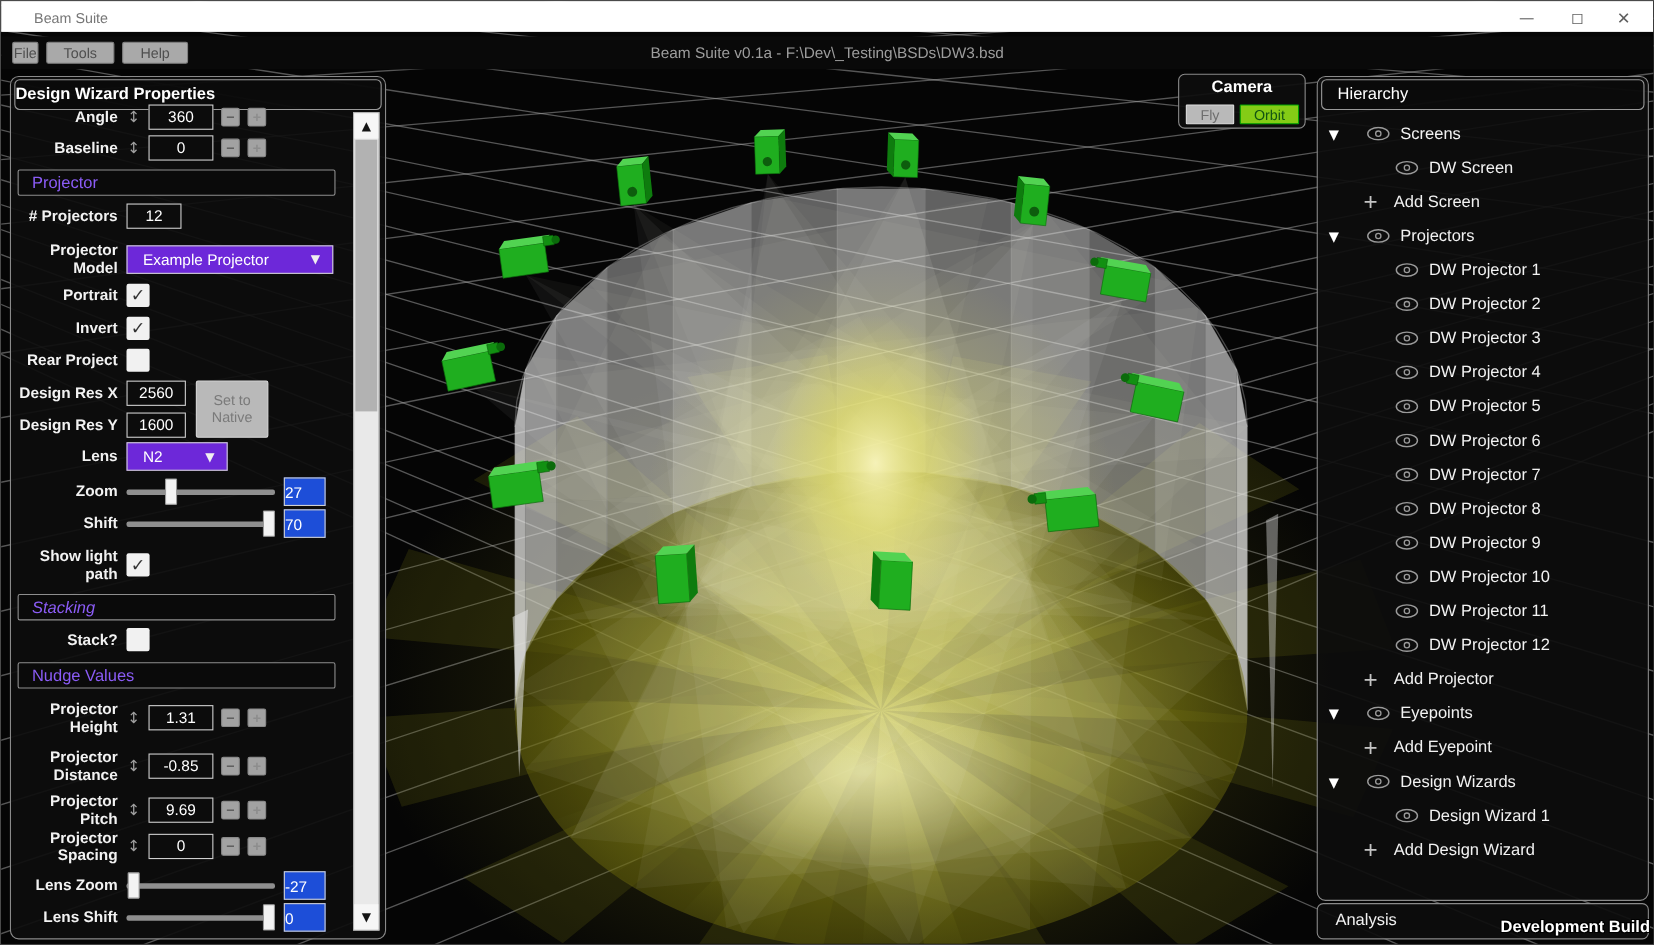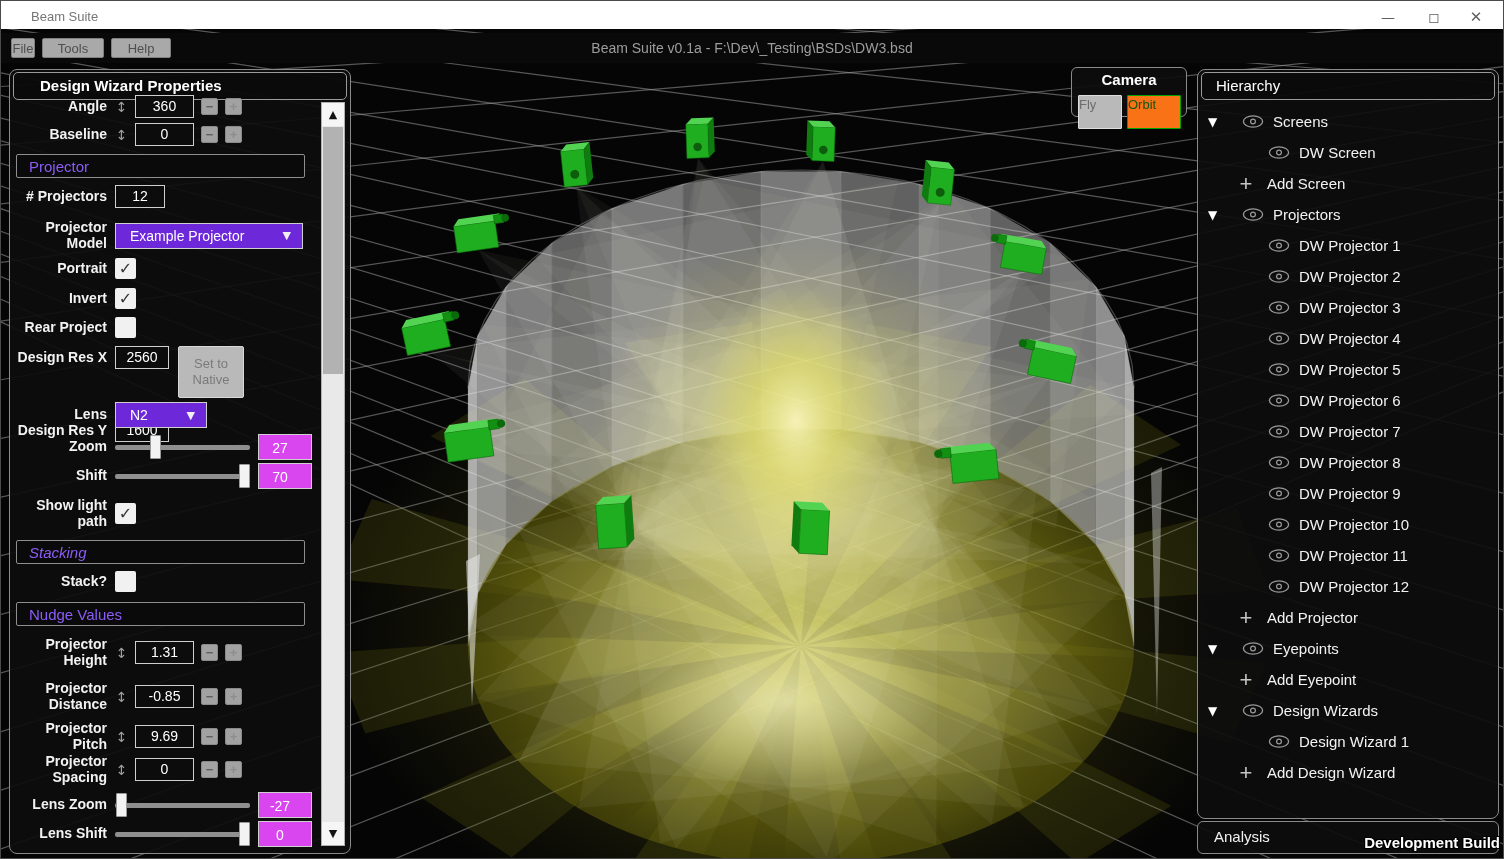--- a/index.html
+++ b/index.html
@@ -19,56 +19,56 @@
   
   #menubar{position:absolute;top:32px;left:0;right:0;height:30px;background:#090909;}
   .mbtn{position:absolute;top:5px;height:20px;background:#a9a9a9;border:1px solid #7f7f7f;border-radius:2px;
         color:#4f4f4f;font-size:13px;line-height:19px;text-align:center;box-sizing:border-box;}
   #m-file{left:10px;width:24px;} #m-tools{left:41px;width:62px;} #m-help{left:110px;width:60px;}
   #menubar .doc{position:absolute;left:0;right:0;top:0;text-align:center;line-height:30px;font-size:14px;color:#9d9d9d;}
 
   
   .panel{position:absolute;background:rgba(13,13,13,0.92);border:1px solid #8a8a8a;border-radius:8px;}
   .phead{position:absolute;top:2px;left:3px;right:3px;height:26px;border:1px solid #9a9a9a;border-radius:5px;
-         color:#fff;font-size:15px;font-weight:600;line-height:26px;padding-left:26px;background:rgba(10,10,10,0.6);}
+         color:#fff;font-size:15px;font-weight:600;line-height:26px;padding-left:0;background:rgba(10,10,10,0.6);}
 
   
   #proppanel{left:8px;top:68px;width:340px;height:783px;}
   .row{position:absolute;left:0;display:flex;align-items:center;}
   .lbl{width:97px;text-align:right;margin-right:8px;color:#f2f2f2;font-size:14px;font-weight:600;line-height:1.12;}
   .updown{width:13px;color:#9f9f9f;font-size:14px;margin-right:7px;text-align:center;}
   .num{height:21px;border:1px solid #cfcfcf;background:#0c0c0c;color:#fff;font-size:14px;text-align:center;line-height:21px;}
   .w57{width:57px}.w48{width:48px}.w52{width:52px}
   .sbtn{width:17px;height:17px;background:#a2a2a2;border:1px solid #8a8a8a;border-radius:2px;margin-left:7px;
         text-align:center;line-height:15px;font-size:13px;color:#606060;font-weight:700;box-sizing:border-box;}
   .sbtn.plus{color:#8d8d8d;}
   .chk{width:21px;height:21px;background:#f1f1f1;border-radius:2px;text-align:center;line-height:21px;font-size:16px;color:#333;font-weight:700;}
   .dd{height:26px;background:#6d28d9;border:1px solid #cfcfcf;display:flex;align-items:center;color:#fff;font-size:14px;box-sizing:border-box;}
   .dd .txt{padding-left:14px;}
   .dd .caret{margin-left:auto;padding-right:11px;font-size:11px;color:#f0f0f0;}
   .sec{position:absolute;left:6px;width:289px;height:24px;background:#0a0a0a;border:1px solid #8e8e8e;color:#8b5cf6;
        font-size:15px;line-height:24px;padding-left:12px;box-sizing:border-box;border-radius:2px;}
   .slider{position:relative;width:135px;height:24px;margin-right:8px;}
   .slider .track{position:absolute;left:0;right:0;top:10px;height:5px;background:#8f8f8f;border-radius:2px;}
   .slider .thumb{position:absolute;top:0;width:11px;height:24px;background:#f3f3f3;border:1px solid #9a9a9a;border-radius:1px;box-sizing:border-box;}
-  .sval{width:54px;height:26px;border:1px solid #cfcfcf;background:#d946ef;color:#fff;font-size:14px;text-align:center;
+  .sval{width:38px;height:26px;border:1px solid #cfcfcf;background:#1d4ed8;color:#fff;font-size:14px;text-align:left;
         line-height:26px;padding-right:10px;box-sizing:border-box;}
   #set-native{position:absolute;left:168px;top:276px;width:64px;height:50px;background:#b9b9b9;border:1px solid #d8d8d8;
         border-radius:2px;color:#7a7a7a;font-size:13px;text-align:center;display:flex;align-items:center;justify-content:center;line-height:1.25;}
   .vscroll{position:absolute;right:5px;top:32px;bottom:7px;width:24px;background:#e9e9e9;border:1px solid #b0b0b0;box-sizing:border-box;}
   .vbtn{position:absolute;left:0;right:0;height:23px;background:#f6f6f6;text-align:center;color:#141414;font-size:11px;line-height:23px;}
   .vbtn.up{top:0;} .vbtn.down{bottom:0;}
   .vthumb{position:absolute;left:1px;right:1px;top:24px;height:247px;background:#b2b2b2;}
 
   
   #campanel{left:1070px;top:66px;width:114px;height:48px;border-radius:6px;}
   #campanel .ct{position:absolute;top:3px;left:0;right:0;text-align:center;color:#fff;font-size:15px;font-weight:600;}
-  .cambtn{position:absolute;top:27px;height:34px;font-size:13px;line-height:17px;border-radius:1px;box-sizing:border-box;}
+  .cambtn{position:absolute;top:27px;height:18px;font-size:13px;line-height:17px;text-align:center;border-radius:1px;box-sizing:border-box;}
   #cam-fly{left:6px;width:44px;background:#b9b9b9;border:1px solid #dedede;color:#6e6e6e;}
-  #cam-orbit{left:55px;width:54px;background:#f97316;border:1px solid #00a200;color:#125512;}
+  #cam-orbit{left:55px;width:54px;background:#84cc16;border:1px solid #00a200;color:#125512;}
 
   
   #hierpanel{left:1196px;top:68px;width:300px;height:748px;}
   #hier-list{position:absolute;top:36px;left:0;right:0;}
   .hrow{height:31px;display:flex;align-items:center;font-size:15px;color:#f2f2f2;}
   .hrow .tri{width:16px;margin-left:10px;font-size:12px;color:#ffffff;}
   .hrow.group .eye{margin-left:18px;}
   .hrow.item .eye{margin-left:70px;}
   .hrow .eye{width:22px;height:13px;display:block;}
   .hrow .hlbl{margin-left:9px;}
@@ -358,21 +358,21 @@
     <span class="chk ico"></span>
   </div>
 
   <div class="row" style="top:276px;">
     <span class="lbl">Design Res X</span>
     <span class="num w52">2560</span>
   </div>
 
   <div id="set-native">Set to Native</div>
 
-  <div class="row" style="top:305px;margin-top:44px;">
+  <div class="row" style="top:305px;">
     <span class="lbl">Design Res Y</span>
     <span class="num w52">1600</span>
   </div>
 
   <div class="row" style="top:332px;">
     <span class="lbl">Lens</span>
     <span class="dd" style="width:92px;">
       <span class="txt">N2</span>
       <span class="caret ico">▼</span>
     </span>

